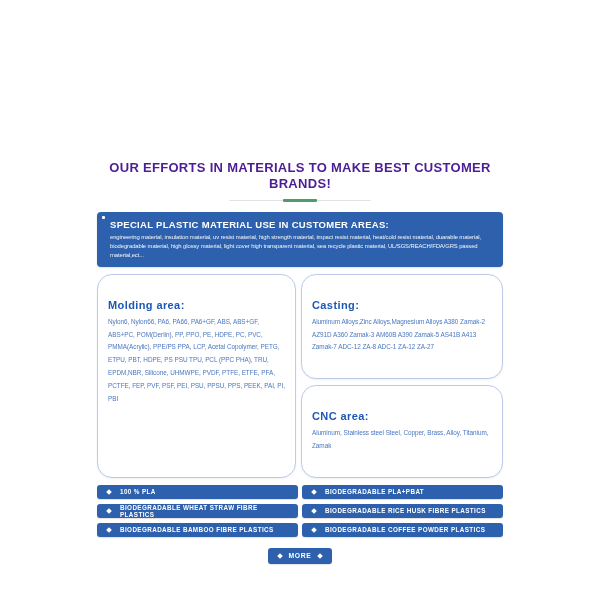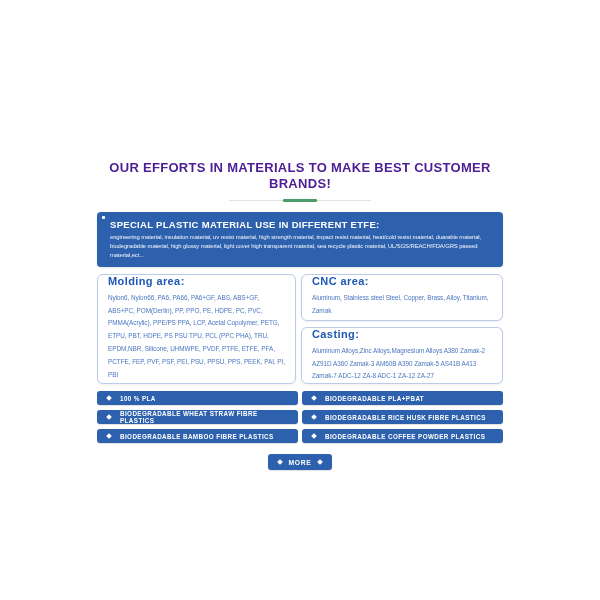--- a/index.html
+++ b/index.html
@@ -26,22 +26,22 @@
     position:relative;background:#2d61ae;border-radius:4px;color:#fff;
     padding:7px 13px 6px;box-shadow:0 1px 2px rgba(0,0,0,.12);
   }
   .banner-dot{position:absolute;left:5px;top:4px;width:3px;height:3px;background:#fff;border-radius:1px;}
   .banner h2{margin:0 0 3px;font-size:9.5px;font-weight:800;letter-spacing:.3px;}
   .banner p{margin:0;font-size:5.9px;line-height:1.6;letter-spacing:-.1px;color:rgba(255,255,255,.95);}
 
   
   .cards{display:flex;gap:5px;margin-top:7px;align-items:stretch;}
   .card{
-    background:#fff;border:1px solid #bccbe8;border-radius:6px;
-    padding:0 10px;box-sizing:border-box;box-shadow:0 1px 2px rgba(30,60,120,.08);
+    background:#fff;border:1px solid #bccbe8;border-radius:15px;
+    padding:24px 10px;box-sizing:border-box;box-shadow:0 1px 2px rgba(30,60,120,.08);
   }
   .card h3{margin:0 0 5px;color:#1d58b5;font-size:11px;font-weight:800;letter-spacing:.4px;}
   .card p{margin:0;color:#4a77c0;font-size:6.4px;line-height:2.0;letter-spacing:-.05px;}
   .card-molding{width:199px;flex:0 0 199px;min-height:107px;}
   .col-right{flex:1;display:flex;flex-direction:column;gap:6px;}
   .card-cnc{min-height:47px;}
   .card-casting{flex:1;}
 
   
   .btn-grid{display:grid;grid-template-columns:1fr 1fr;gap:5px 4px;margin-top:7px;}
@@ -68,37 +68,37 @@
 
 <div class="page">
 
   <h1 class="title">OUR EFFORTS IN MATERIALS TO MAKE BEST CUSTOMER BRANDS!</h1>
   <div class="divider">
     <span class="divider-accent"></span>
   </div>
 
   <section class="banner">
     <span class="banner-dot"></span>
-    <h2>SPECIAL PLASTIC MATERIAL USE IN DIFFERENT ETFE:</h2>
+    <h2>SPECIAL PLASTIC MATERIAL USE IN CUSTOMER AREAS:</h2>
     <p>engineering material, insulation material, uv resist material, high strength material, impact resist material, heat/cold resist material, duarable material, biodegradable material, high glossy material, light cover high transparent material, sea recycle plastic material, UL/SGS/REACH/FDA/GRS passed material,ect...</p>
   </section>
 
   <section class="cards">
     <div class="card card-molding">
       <h3>Molding area:</h3>
       <p>Nylon6, Nylon66, PA6, PA66, PA6+GF, ABS, ABS+GF, ABS+PC, POM(Derlin), PP, PPO, PE, HDPE, PC, PVC, PMMA(Acrylic), PPE/PS PPA, LCP, Acetal Copolymer, PETG, ETPU, PBT, HDPE, PS PSU TPU, PCL (PPC PHA), TRU, EPDM,NBR, Silicone, UHMWPE, PVDF, PTFE, ETFE, PFA, PCTFE, FEP, PVF, PSF, PEI, PSU, PPSU, PPS, PEEK, PAI, PI, PBI</p>
     </div>
     <div class="col-right">
+      <div class="card card-casting">
+        <h3>Casting:</h3>
+        <p>Aluminum Alloys,Zinc Alloys,Magnesium Alloys A380 Zamak-2 AZ91D A360 Zamak-3 AM60B A390 Zamak-5 AS41B A413 Zamak-7 ADC-12 ZA-8 ADC-1 ZA-12 ZA-27</p>
+      </div>
       <div class="card card-cnc">
         <h3>CNC area:</h3>
         <p>Aluminum, Stainless steel Steel, Copper, Brass, Alloy, Titanium, Zamak</p>
-      </div>
-      <div class="card card-casting">
-        <h3>Casting:</h3>
-        <p>Aluminum Alloys,Zinc Alloys,Magnesium Alloys A380 Zamak-2 AZ91D A360 Zamak-3 AM60B A390 Zamak-5 AS41B A413 Zamak-7 ADC-12 ZA-8 ADC-1 ZA-12 ZA-27</p>
       </div>
     </div>
   </section>
 
   <section class="btn-grid">
     <button class="pill">
       <span class="diamond"></span>
       <span>100 % PLA</span>
     </button>
     <button class="pill">

